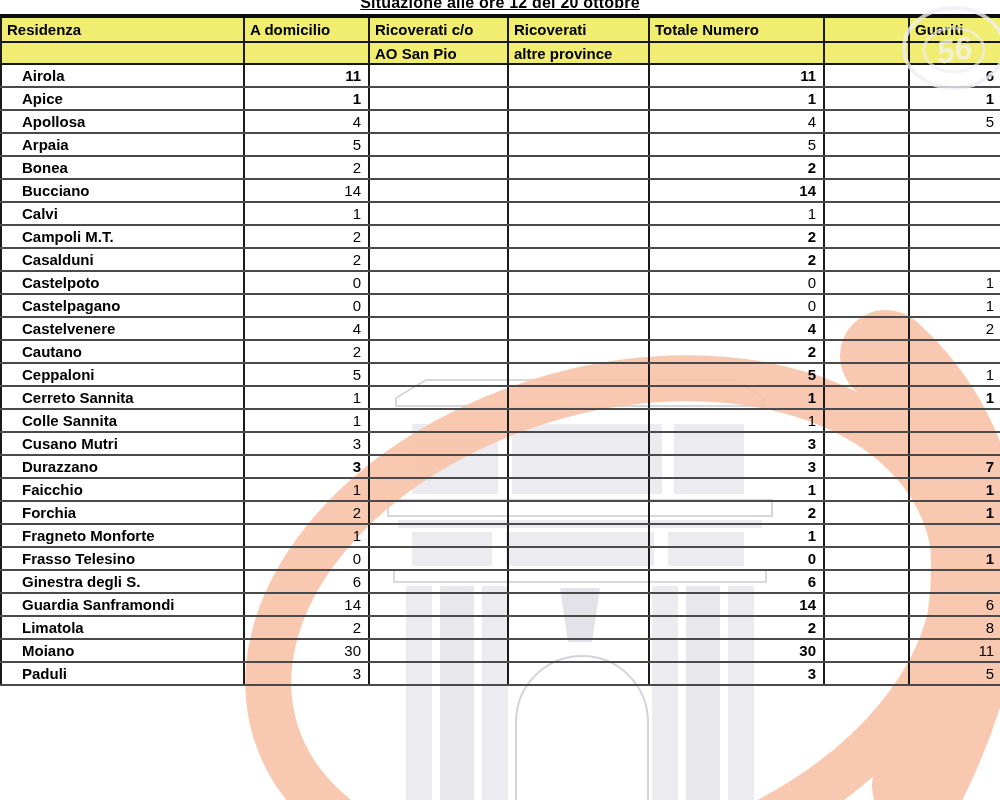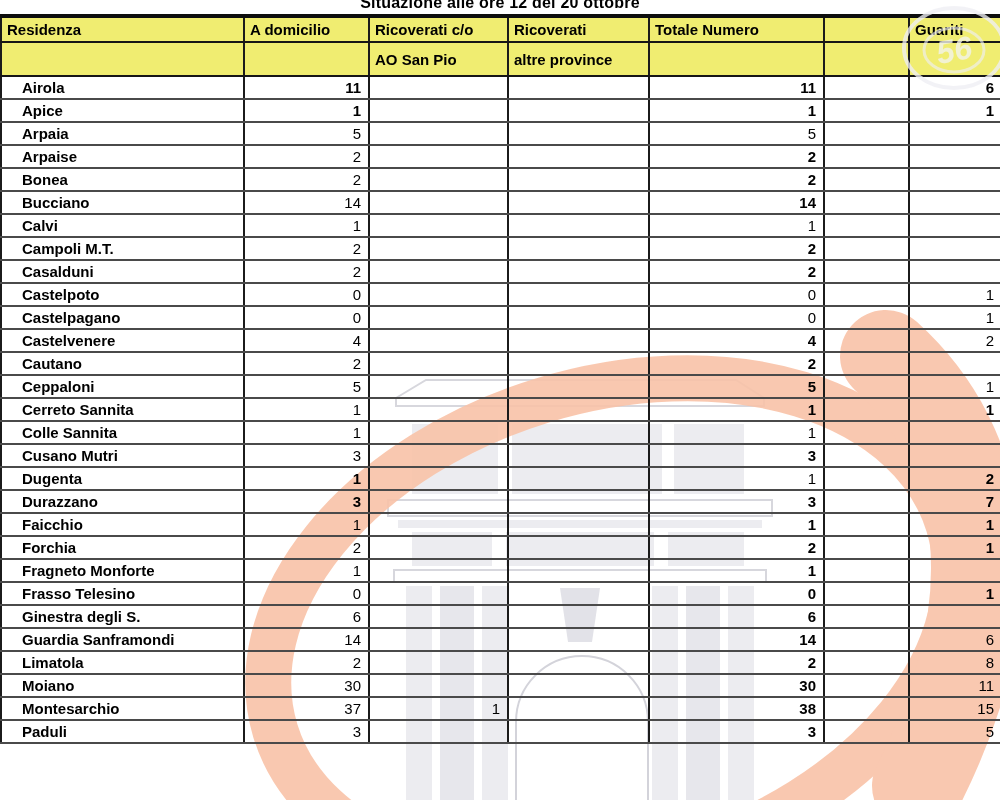--- a/index.html
+++ b/index.html
@@ -9,21 +9,21 @@
     font-family:"Liberation Sans", sans-serif; color:#000;
   }
   .stage { position:absolute; inset:0; }
 
   
   .wm-monument { position:absolute; left:378px; top:372px; width:404px; height:428px; z-index:1; }
   .wm-swoosh   { position:absolute; left:0; top:0; width:1000px; height:800px; z-index:1; opacity:.9; }
   .wm-logo     { position:absolute; left:898px; top:2px; width:112px; height:96px; z-index:4; pointer-events:none; }
 
   
-  .title-strip { position:absolute; left:0; top:0; width:1000px; height:14px; overflow:hidden; z-index:3; }
+  .title-strip { position:absolute; left:0; top:0; width:1000px; height:14px; overflow:hidden; z-index:3;text-decoration:underline; }
   .title-strip .title {
     margin-top:-7px; text-align:center; font-weight:bold;
     font-size:16px; line-height:20px; letter-spacing:0.2px;
   }
 
   
   table.grid {
     position:absolute; left:0; top:14px; width:1000px;
     border-collapse:collapse; table-layout:fixed; z-index:2;
     border-top:4px solid #0d0d0d;
@@ -31,21 +31,21 @@
   table.grid th, table.grid td {
     border-left:2px solid #1b1b1b; border-right:2px solid #1b1b1b;
     overflow:hidden; white-space:nowrap;
   }
   table.grid th:last-child, table.grid td:last-child { border-right:none; }
   thead th {
     background:#f0ed71; text-align:left; font-weight:bold; font-size:15px;
     padding:0 0 0 5px; border-bottom:2px solid #161616;
   }
   thead tr.h1 th { height:26px; }
-  thead tr.h2 th { height:34px; }
+  thead tr.h2 th { height:22px; }
   tbody td { height:23px; font-size:15px; border-bottom:2px solid #4a4a4a; background:transparent; }
   tbody td.name { font-weight:bold; padding-left:20px; }
   tbody td.num  { text-align:right; padding-right:7px; font-weight:normal; }
   tbody td.num.b { font-weight:bold; }
 </style>
 </head>
 <body>
 
 <div class="stage">
 
@@ -122,34 +122,34 @@
         <tr>
           <td class="name">Apice</td>
           <td class="num b">1</td>
           <td class="num"></td>
           <td class="num"></td>
           <td class="num b">1</td>
           <td class="num"></td>
           <td class="num b">1</td>
         </tr>
         <tr>
+          <td class="name">Apollosa</td>
+          <td class="num">4</td>
+          <td class="num"></td>
+          <td class="num"></td>
+          <td class="num">4</td>
+          <td class="num"></td>
+          <td class="num">5</td>
+        </tr>
+        <tr>
           <td class="name">Arpaia</td>
           <td class="num">5</td>
           <td class="num"></td>
           <td class="num"></td>
           <td class="num">5</td>
-          <td class="num"></td>
-          <td class="num"></td>
-        </tr>
-        <tr>
-          <td class="name">Arpaise</td>
-          <td class="num">2</td>
-          <td class="num"></td>
-          <td class="num"></td>
-          <td class="num b">2</td>
           <td class="num"></td>
           <td class="num"></td>
         </tr>
         <tr>
           <td class="name">Bonea</td>
           <td class="num">2</td>
           <td class="num"></td>
           <td class="num"></td>
           <td class="num b">2</td>
           <td class="num"></td>
@@ -257,29 +257,20 @@
         <tr>
           <td class="name">Cusano Mutri</td>
           <td class="num">3</td>
           <td class="num"></td>
           <td class="num"></td>
           <td class="num b">3</td>
           <td class="num"></td>
           <td class="num"></td>
         </tr>
         <tr>
-          <td class="name">Dugenta</td>
-          <td class="num b">1</td>
-          <td class="num"></td>
-          <td class="num"></td>
-          <td class="num">1</td>
-          <td class="num"></td>
-          <td class="num b">2</td>
-        </tr>
-        <tr>
           <td class="name">Durazzano</td>
           <td class="num b">3</td>
           <td class="num"></td>
           <td class="num"></td>
           <td class="num b">3</td>
           <td class="num"></td>
           <td class="num b">7</td>
         </tr>
         <tr>
           <td class="name">Faicchio</td>
@@ -345,29 +336,20 @@
           <td class="num">8</td>
         </tr>
         <tr>
           <td class="name">Moiano</td>
           <td class="num">30</td>
           <td class="num"></td>
           <td class="num"></td>
           <td class="num b">30</td>
           <td class="num"></td>
           <td class="num">11</td>
-        </tr>
-        <tr>
-          <td class="name">Montesarchio</td>
-          <td class="num">37</td>
-          <td class="num">1</td>
-          <td class="num"></td>
-          <td class="num b">38</td>
-          <td class="num"></td>
-          <td class="num">15</td>
         </tr>
         <tr>
           <td class="name">Paduli</td>
           <td class="num">3</td>
           <td class="num"></td>
           <td class="num"></td>
           <td class="num b">3</td>
           <td class="num"></td>
           <td class="num">5</td>
         </tr>

